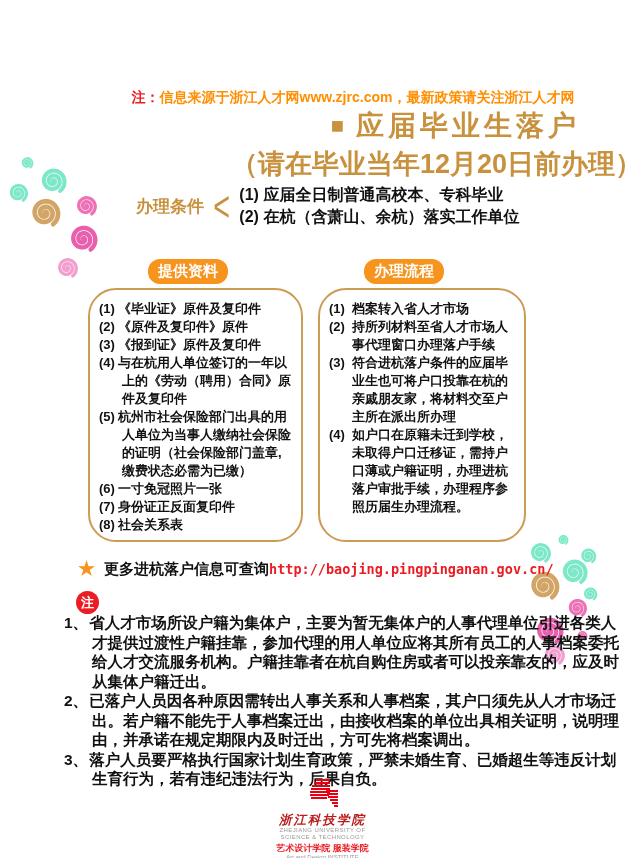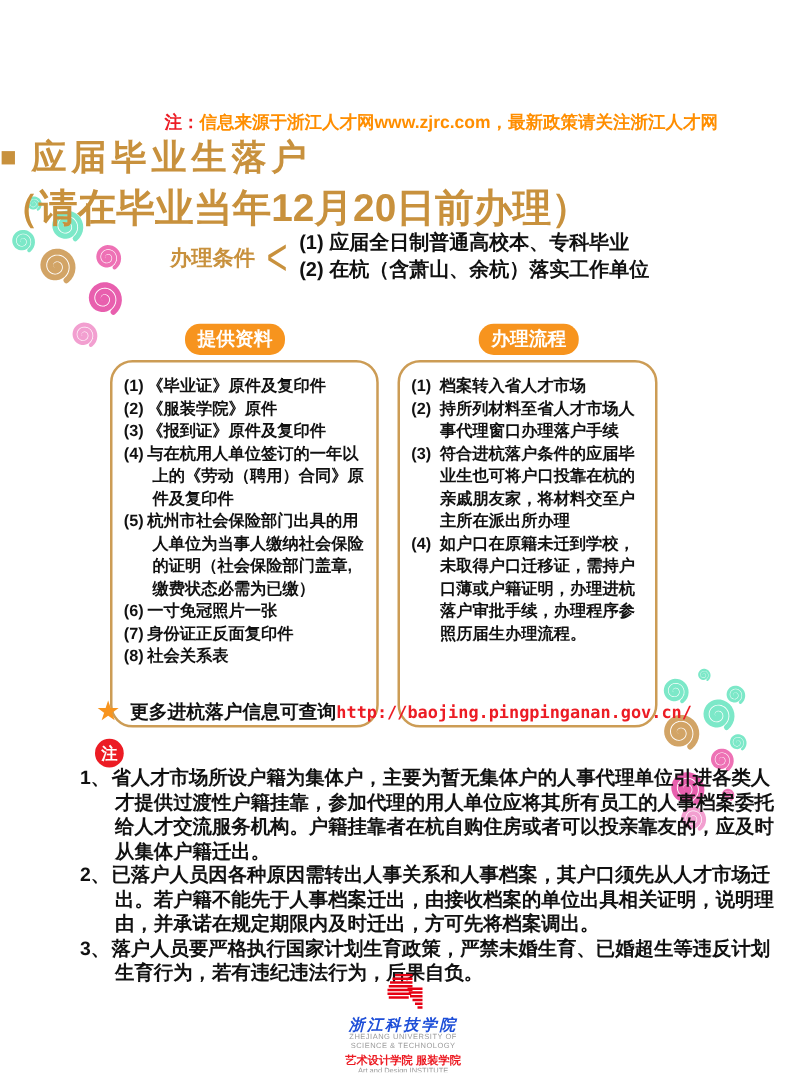--- a/index.html
+++ b/index.html
@@ -10,41 +10,41 @@
   .swirl{position:absolute;}
 
   
   .title{position:absolute;top:33px;left:0;width:100%;text-align:center;
          font-size:38px;font-weight:900;color:var(--orange,#FF8E00);letter-spacing:0px;}
   .src-note{position:absolute;top:89px;left:0;width:100%;text-align:center;
             font-size:14px;font-weight:700;color:var(--orange,#FF8E00);padding-left:32px;}
   .src-note .pfx{color:var(--red,#EC1C24);}
 
   
-  .sec{position:absolute;top:107px;left:0;width:100%;text-align:left;
+  .sec{position:absolute;top:107px;left:0;width:100%;text-align:right;
        color:var(--tan,#C8913D);font-weight:800;}
   .sec .l1{font-size:28px;letter-spacing:4px;padding-right:62px;}
   .sec .l1 .bullet{font-size:22px;letter-spacing:0;margin-right:12px;vertical-align:2px;}
-  .sec .l2{font-size:31px;letter-spacing:0;margin-top:1px;}
+  .sec .l2{font-size:27px;letter-spacing:0;margin-top:1px;}
 
   
   .cond{position:absolute;left:136px;top:184px;display:flex;align-items:center;gap:4px;}
   .cond .lbl{color:var(--tan,#C8913D);font-size:17px;font-weight:800;white-space:nowrap;}
   .cond .brace{color:var(--tan,#C8913D);font-size:40px;font-weight:400;line-height:1;
                transform:scale(.72,1.05);margin:0 2px;}
   .cond .list{font-size:16px;font-weight:700;color:#111;line-height:22px;white-space:nowrap;}
 
   
   .tag{position:absolute;top:259px;background:var(--tag,#F7941E);color:#fff;
        font-size:15px;font-weight:700;padding:3px 10px;border-radius:12px;}
-  .tag.m{left:148px;} .tag.p{left:383px;}
-
-  
-  .box{position:absolute;top:288px;height:294px;border:2px solid var(--boxborder,#CC9C55);
-       border-radius:18px;background:#fff;box-sizing:border-box;padding:10px 7px 24px 9px;}
+  .tag.m{left:148px;} .tag.p{left:364px;}
+
+  
+  .box{position:absolute;top:288px;height:254px;border:2px solid var(--boxborder,#CC9C55);
+       border-radius:28px;background:#fff;box-sizing:border-box;padding:10px 7px 24px 9px;}
   .box.m{left:88px;width:215px;}
   .box.p{left:318px;width:208px;}
   .box .item{font-size:13px;font-weight:700;color:#111;line-height:18px;
              padding-left:23px;text-indent:-23px;}
   .box .item .pfx{margin-right:3px;}
   .box.p .item .pfx{margin-right:7px;}
 
   
   .more{position:absolute;left:78px;top:557px;font-size:15px;font-weight:700;color:#111;white-space:nowrap;}
   .more .star{color:var(--tag,#F7941E);font-size:19px;margin-right:9px;vertical-align:-1px;}
@@ -56,21 +56,21 @@
               background:var(--red,#EC1C24);color:#fff;font-size:13px;font-weight:700;
               display:flex;align-items:center;justify-content:center;}
   .notes{position:absolute;left:64px;top:613px;width:556px;}
   .notes .n-item{font-size:15.5px;font-weight:700;color:#111;line-height:19.5px;
                  padding-left:28px;text-indent:-28px;}
   .notes .num{margin-right:1px;}
 
   
   .logo{position:absolute;left:250px;top:779px;width:145px;text-align:center;}
   .logo .mark{display:block;margin:0 auto 2px auto;}
-  .logo .cn{font-size:12.5px;font-weight:700;color:#1d4ed8;letter-spacing:2px;
+  .logo .cn{font-size:12.5px;font-weight:700;color:#b91c1c;letter-spacing:2px;
             font-family:"Liberation Serif",serif;font-style:italic;line-height:14px;}
   .logo .en{font-size:6px;color:#9a9a9a;line-height:7px;letter-spacing:.4px;}
   .logo .dept{font-size:9px;font-weight:700;color:var(--red,#EC1C24);margin-top:2px;line-height:11px;}
   .logo .dept-en{font-size:6px;color:#9a9a9a;line-height:7px;}
 </style>
 </head>
 <body>
 
 <svg width="0" height="0" style="position:absolute" aria-hidden="true">
   <defs>
@@ -153,21 +153,21 @@
       <div><span>(1)</span> <span>应届全日制普通高校本、专科毕业</span></div>
       <div><span>(2)</span> <span>在杭（含萧山、余杭）落实工作单位</span></div>
     </div>
   </div>
 
   <div class="tag m">提供资料</div>
   <div class="tag p">办理流程</div>
 
   <div class="box m">
     <div class="item"><span class="pfx">(1)</span><span>《毕业证》原件及复印件</span></div>
-    <div class="item"><span class="pfx">(2)</span><span>《服装学院》原件</span></div>
+    <div class="item"><span class="pfx">(2)</span><span>《原件及复印件》原件</span></div>
     <div class="item"><span class="pfx">(3)</span><span>《报到证》原件及复印件</span></div>
     <div class="item"><span class="pfx">(4)</span><span>与在杭用人单位签订的一年以上的《劳动（聘用）合同》原件及复印件</span></div>
     <div class="item"><span class="pfx">(5)</span><span>杭州市社会保险部门出具的用人单位为当事人缴纳社会保险的证明（社会保险部门盖章,缴费状态必需为已缴）</span></div>
     <div class="item"><span class="pfx">(6)</span><span>一寸免冠照片一张</span></div>
     <div class="item"><span class="pfx">(7)</span><span>身份证正反面复印件</span></div>
     <div class="item"><span class="pfx">(8)</span><span>社会关系表</span></div>
   </div>
 
   <div class="box p">
     <div class="item"><span class="pfx">(1)</span><span>档案转入省人才市场</span></div>

